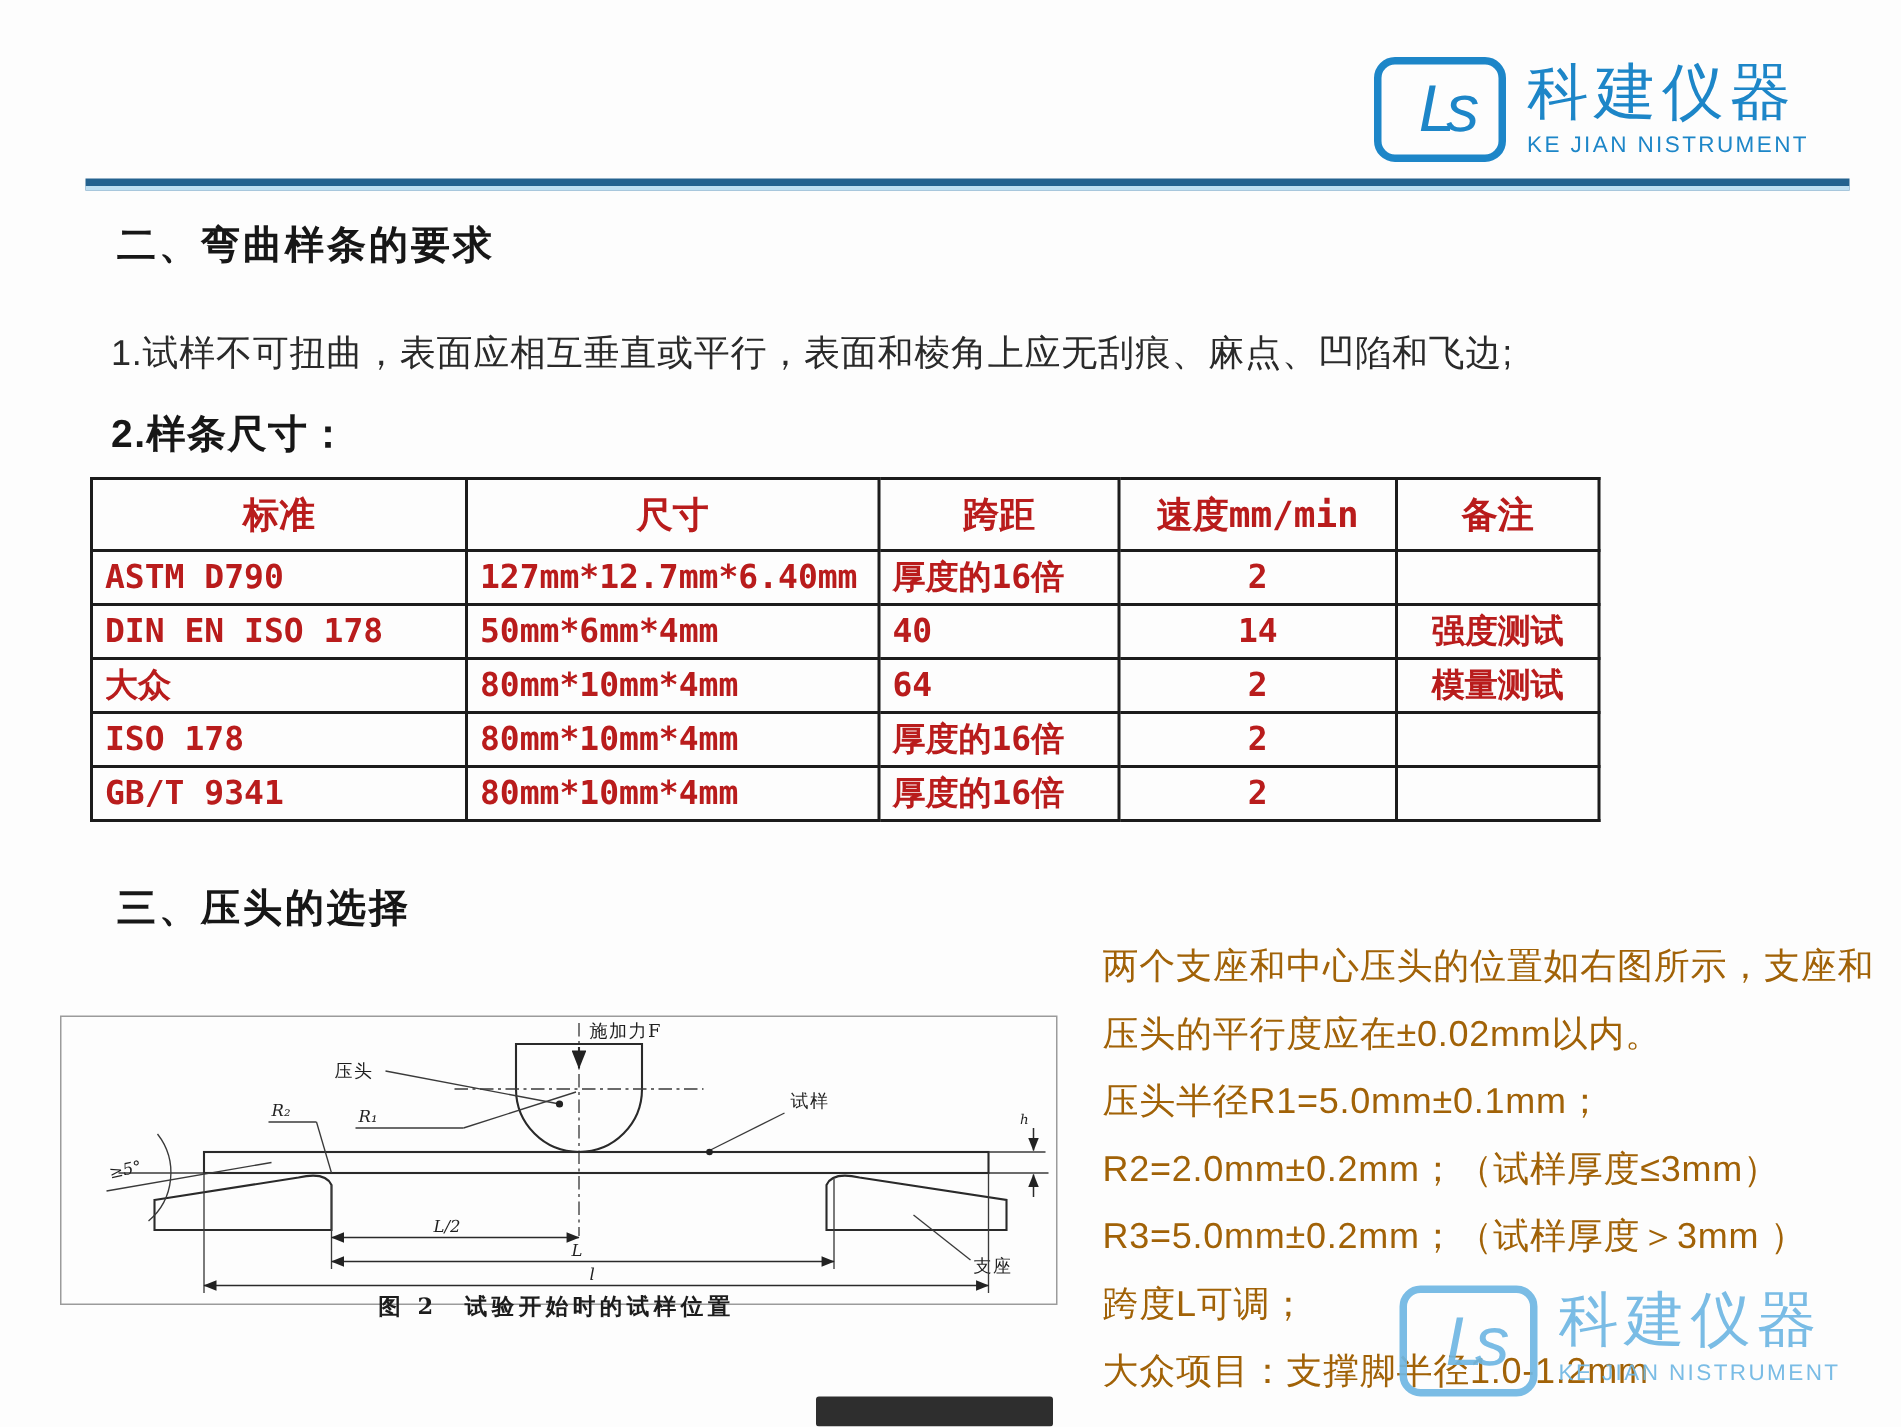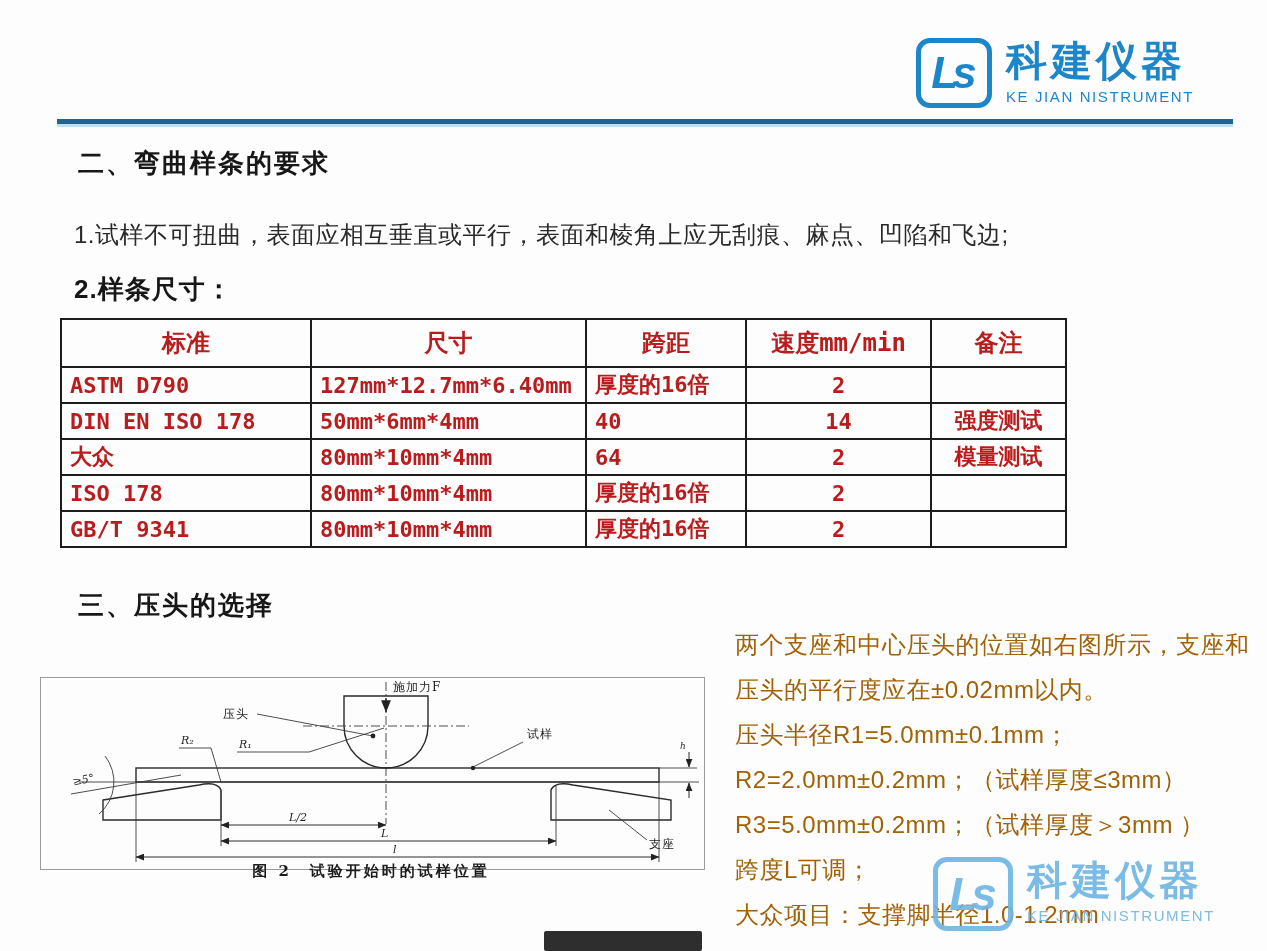--- a/index.html
+++ b/index.html
@@ -9,24 +9,24 @@
     font-family:"Liberation Sans", sans-serif;
   }
   .page{position:absolute;inset:0;}
 
   
   .brand{position:absolute;display:flex;align-items:flex-start;gap:14px;}
   .brand.header{top:38px;left:916px;color:#1d86c8;}
   .brand-icon{
     width:60px;height:60px;border:5px solid currentColor;border-radius:14px;
     display:flex;align-items:center;justify-content:center;
-    font-weight:bold;font-size:44px;letter-spacing:-6px;font-style:italic;
-    padding-right:6px;box-sizing:content-box;
-  }
-  .brand-cn{font-size:41px;font-weight:bold;letter-spacing:4px;line-height:46px;}
+    font-weight:normal;font-size:44px;letter-spacing:-6px;font-style:italic;
+    padding-right:6px;box-sizing:content-box;padding-left:12px;
+  }
+  .brand-cn{font-size:41px;font-weight:normal;letter-spacing:4px;line-height:46px;}
   .brand-en{font-size:15px;font-weight:normal;letter-spacing:1.6px;margin-top:4px;}
 
   
   .brand.watermark{top:857px;left:933px;color:#6fb7e3;opacity:.92;}
   .brand.watermark .brand-icon{width:64px;height:64px;font-size:46px;}
   .brand.watermark .brand-cn{font-size:40px;}
   .brand.watermark .brand-en{font-size:15px;}
 
   
   .divider{

